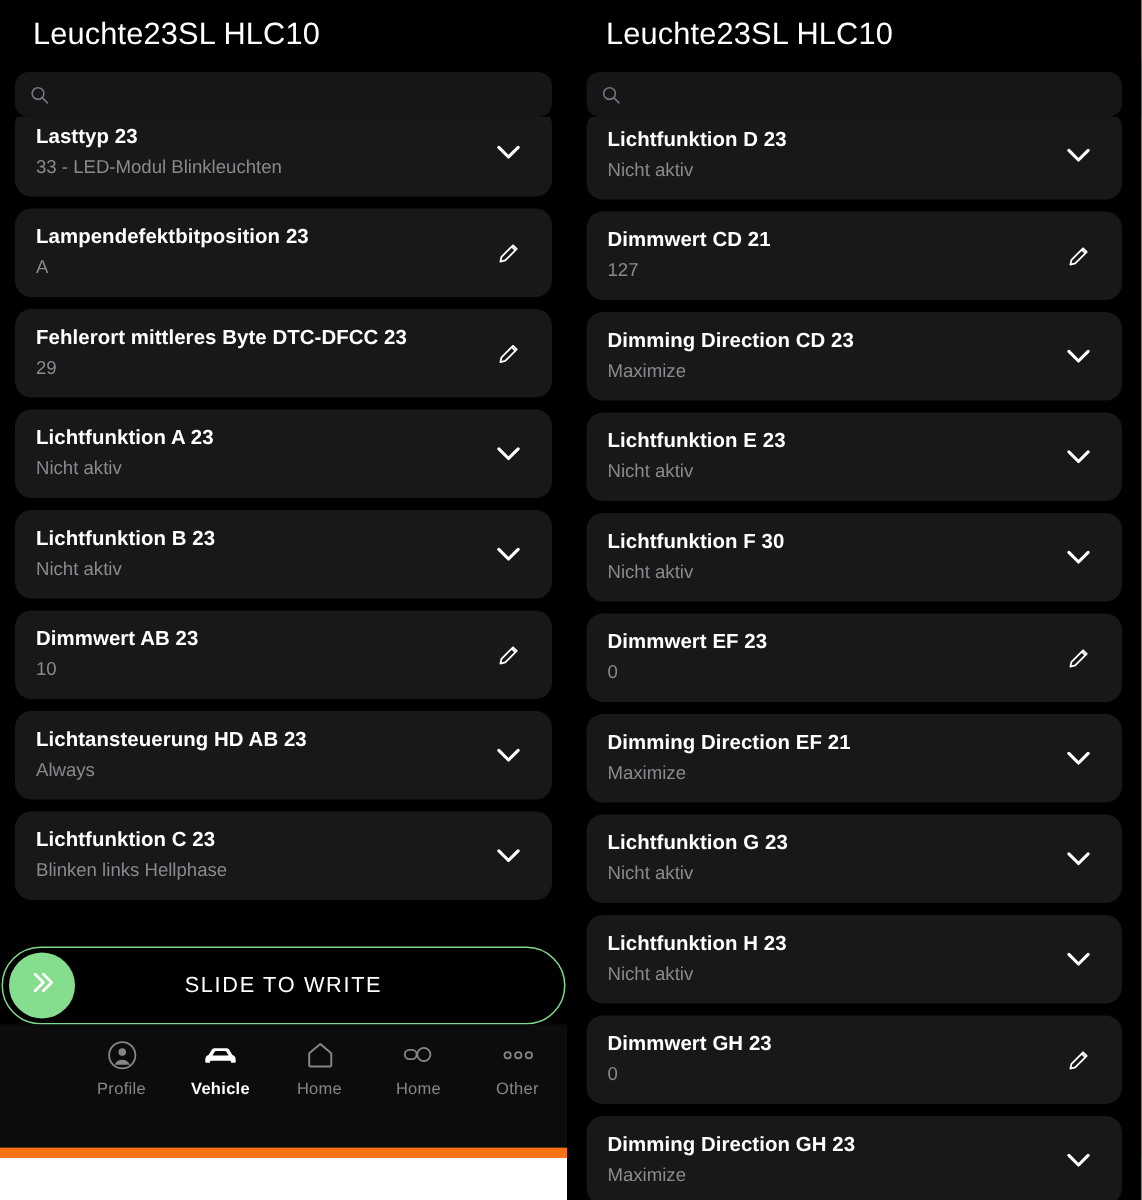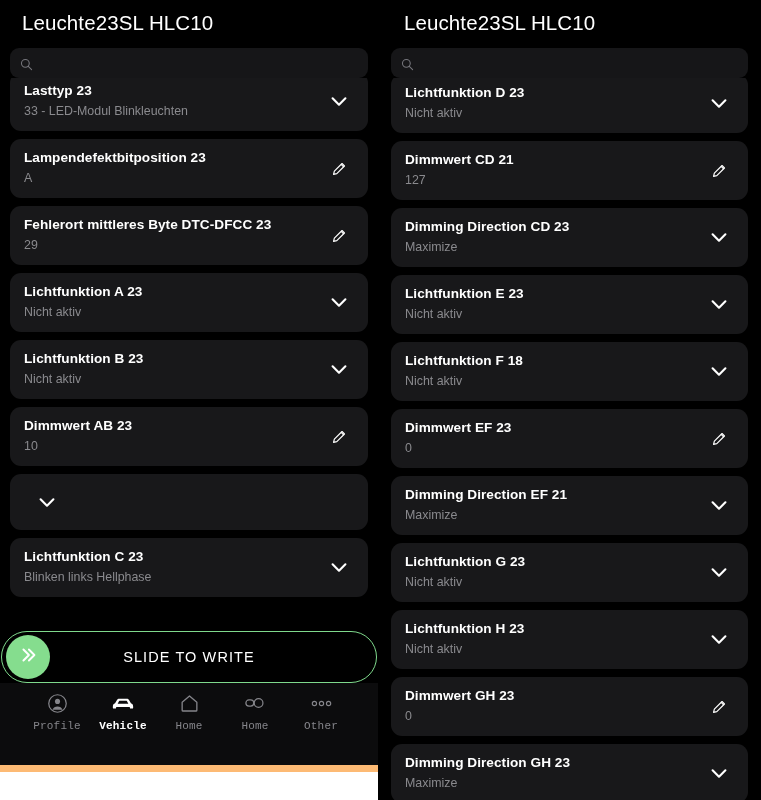--- a/index.html
+++ b/index.html
@@ -8,21 +8,21 @@
     height: 800px;
     background: #ffffff;
     font-family: "Liberation Sans", "DejaVu Sans", sans-serif;
     overflow: hidden;
   }
   .screen {
     position: relative;
     width: 761px;
     height: 772px;
     display: flex;
-    background: #fdba74;
+    background: #f97316;
   }
 
   
   .panel {
     position: relative;
     background: #000000;
     overflow: hidden;
   }
   .panel-left  { width: 378px; height: 765px; }
   .panel-right { width: 383px; height: 800px; }
@@ -169,24 +169,23 @@
   }
 
   
   .bottom-nav {
     position: absolute;
     left: 0; right: 0; bottom: 0;
     height: 82px;
     background: #0c0c0d;
     display: flex;
     align-items: flex-start;
-    justify-content: center;
+    justify-content: flex-end;
     padding-top: 9px;
     z-index: 21;
-    font-family: Liberation Mono, monospace;
   }
   .nav-item {
     width: 66px;
     display: flex;
     flex-direction: column;
     align-items: center;
     gap: 6px;
   }
   .nav-icon { height: 22px; display: flex; align-items: center; justify-content: center; }
   .nav-label {
@@ -291,20 +290,24 @@
             <div class="card-value">10</div>
           </div>
           <div class="card-action">
             <svg viewBox="0 0 24 24" width="19" height="19">
               <path d="M4.5 19.5l1-4.1L15.2 5.7l3.1 3.1-9.7 9.7-4.1 1z" fill="none" stroke="#ffffff" stroke-width="1.5" stroke-linejoin="round"></path>
               <line x1="14.1" y1="6.8" x2="17.2" y2="9.9" stroke="#ffffff" stroke-width="1.5"></line>
             </svg>
           </div>
         </div>
         <div class="card">
+          <div class="card-text">
+            <div class="card-title">Lichtansteuerung HD AB 23</div>
+            <div class="card-value">Always</div>
+          </div>
           <div class="card-action">
             <svg viewBox="0 0 24 24" width="22" height="22">
               <polyline points="5,9 12,16 19,9" fill="none" stroke="#ffffff" stroke-width="2.3" stroke-linecap="round" stroke-linejoin="round"></polyline>
             </svg>
           </div>
         </div>
         <div class="card">
           <div class="card-text">
             <div class="card-title">Lichtfunktion C 23</div>
             <div class="card-value">Blinken links Hellphase</div>
@@ -439,21 +442,21 @@
               <div class="card-value">Nicht aktiv</div>
             </div>
             <div class="card-action">
               <svg viewBox="0 0 24 24" width="22" height="22">
                 <polyline points="5,9 12,16 19,9" fill="none" stroke="#ffffff" stroke-width="2.3" stroke-linecap="round" stroke-linejoin="round"></polyline>
               </svg>
             </div>
           </div>
           <div class="card">
             <div class="card-text">
-              <div class="card-title">Lichtfunktion F 18</div>
+              <div class="card-title">Lichtfunktion F 30</div>
               <div class="card-value">Nicht aktiv</div>
             </div>
             <div class="card-action">
               <svg viewBox="0 0 24 24" width="22" height="22">
                 <polyline points="5,9 12,16 19,9" fill="none" stroke="#ffffff" stroke-width="2.3" stroke-linecap="round" stroke-linejoin="round"></polyline>
               </svg>
             </div>
           </div>
           <div class="card">
             <div class="card-text">

